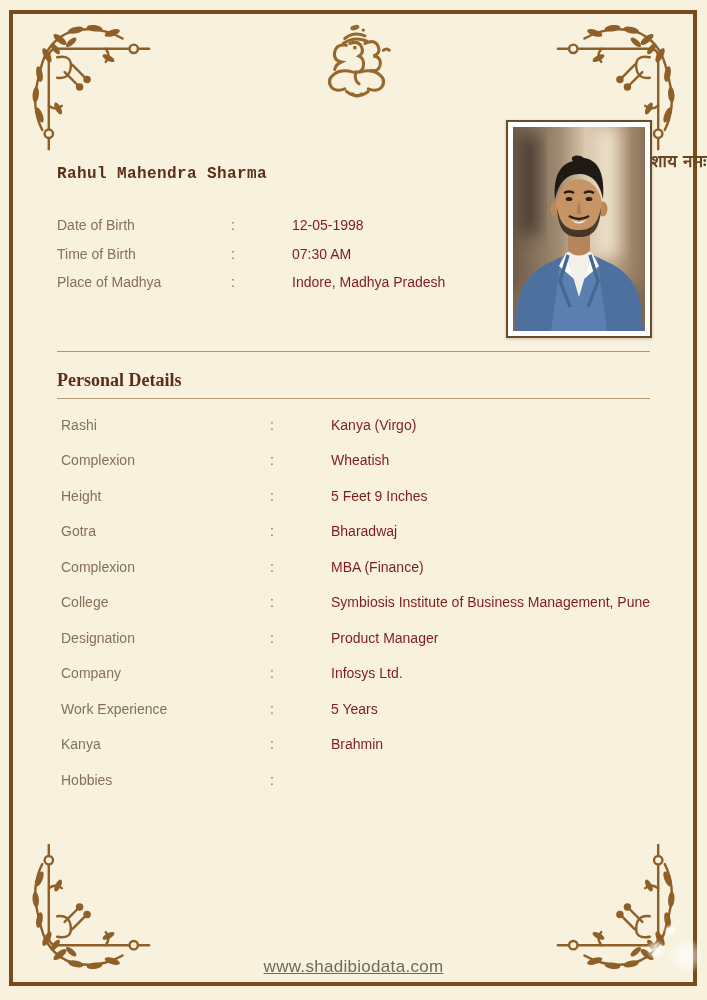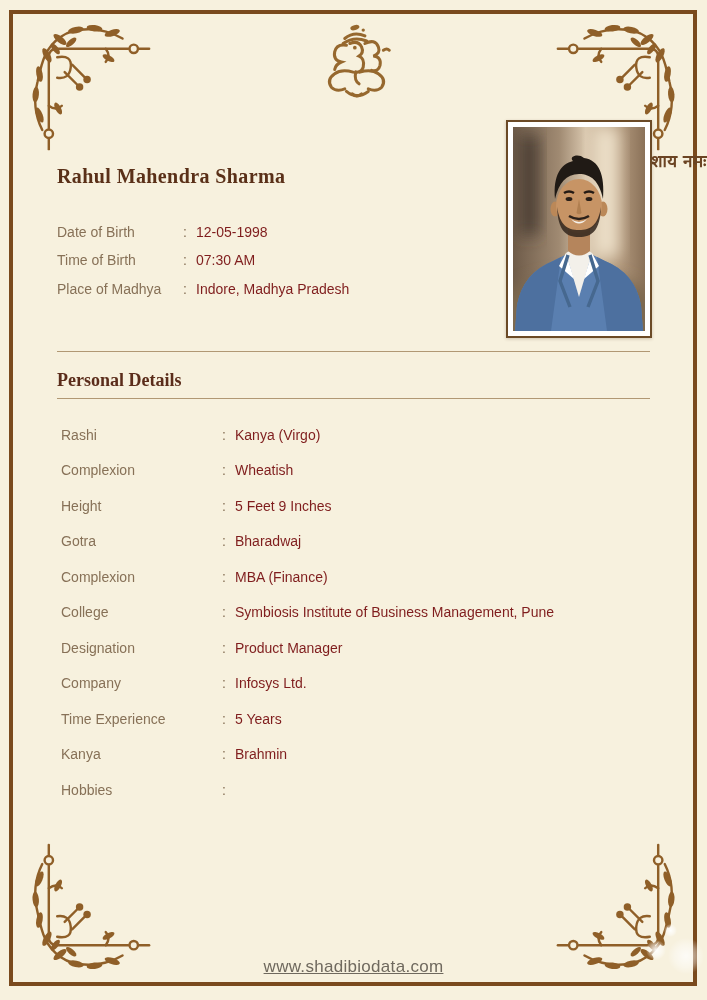--- a/index.html
+++ b/index.html
@@ -33,29 +33,29 @@
     position:absolute; top:105px; left:0; right:0;
     text-align:right;
     font-size:17px; font-weight:bold;
     color:#6b4423;
     letter-spacing:0.5px;
     margin-top:44px;
   }
 
   .name {
     position:absolute; top:165px; left:57px;
-    font-family:Liberation Serif, serif;
-    font-size:20px; font-weight:bold;
+    font-family:Liberation Mono, monospace;
+    font-size:16px; font-weight:bold;
     color:#5a3018; letter-spacing:0.4px;
   }
 
   .birth-list { position:absolute; top:211px; left:57px; width:445px; }
   .birth-list .row { height:28.6px; }
 
-  .row { display:flex; align-items:flex-end; font-size:14px; }
+  .row { display:flex; align-items:center; font-size:14px;gap:48px; }
   .row .lbl { color:#877157; flex:0 0 auto; }
   .birth-list .lbl { width:126px; }
   .pd-list .lbl { width:161px; }
   .row .colon { color:#877157; width:13px; flex:0 0 auto; }
   .row .val { color:#7f1d1d; font-weight:normal; }
 
   .photo-frame {
     position:absolute; top:120px; left:506px;
     width:146px; height:218px;
     border:2px solid #6b4a26;
@@ -287,21 +287,21 @@
       <span class="lbl">Designation</span>
       <span class="colon">:</span>
       <span class="val">Product Manager</span>
     </div>
     <div class="row">
       <span class="lbl">Company</span>
       <span class="colon">:</span>
       <span class="val">Infosys Ltd.</span>
     </div>
     <div class="row">
-      <span class="lbl">Time Experience</span>
+      <span class="lbl">Work Experience</span>
       <span class="colon">:</span>
       <span class="val">5 Years</span>
     </div>
     <div class="row">
       <span class="lbl">Kanya</span>
       <span class="colon">:</span>
       <span class="val">Brahmin</span>
     </div>
     <div class="row">
       <span class="lbl">Hobbies</span>

